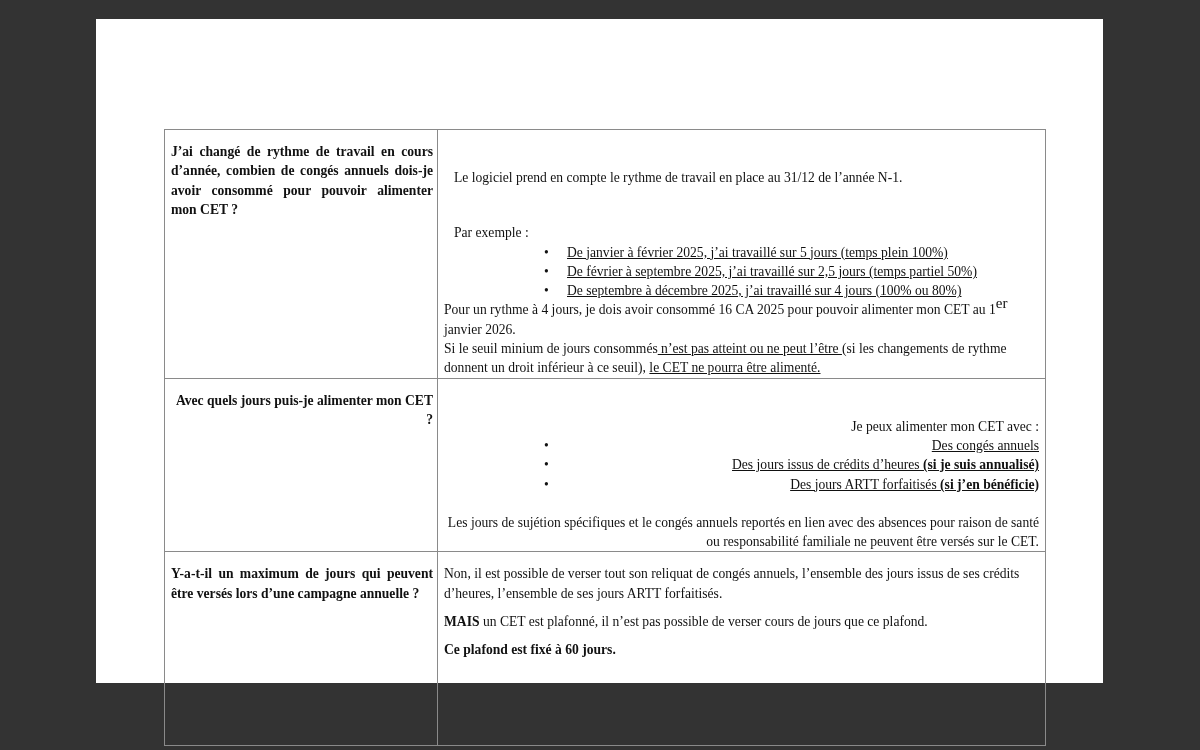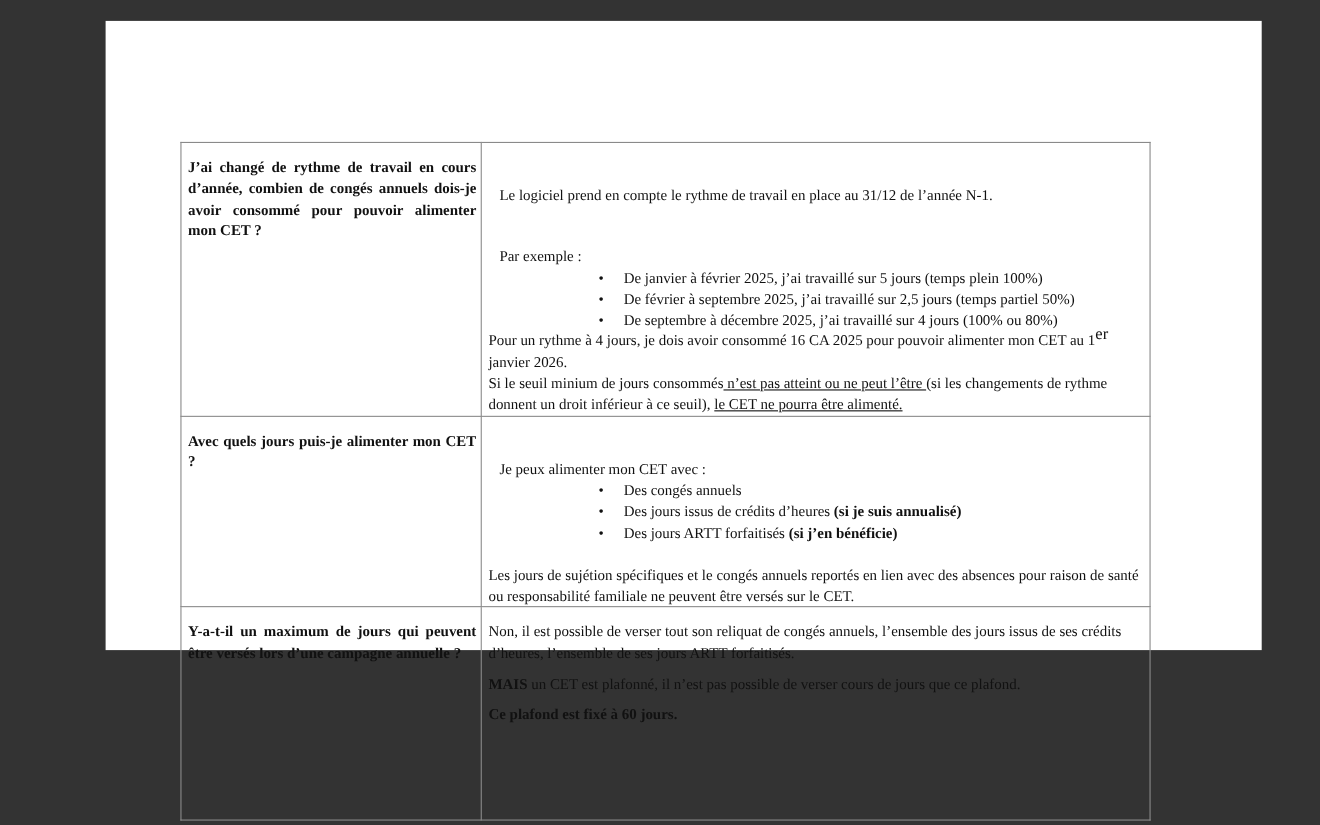--- a/index.html
+++ b/index.html
@@ -1,35 +1,35 @@
 <!DOCTYPE html>
 <html><head>
 <meta charset="utf-8">
 <style>
   html, body { margin:0; padding:0; }
   body {
     width:1200px; height:750px; background:#333333; position:relative; overflow:hidden;
     font-family: "Liberation Serif", "DejaVu Serif", serif; color:#111;
   }
   .page {
-    position:absolute; left:96px; top:19px; width:1007px; height:572px; background:#ffffff;padding-left:44px;
+    position:absolute; left:96px; top:19px; width:1007px; height:664px; background:#ffffff;
   }
   table.faq {
     position:absolute; left:68px; top:110px; width:882px; border-collapse:collapse;
     font-size:13.6px; line-height:19.3px;
   }
   table.faq td { border:1px solid #8a8a8a; vertical-align:top; }
   td.q { width:262px; padding:12px 4px 0 6px; font-weight:bold; text-align:justify; }
   td.a { padding:2px 6px 0 6px; }
   .r1 td { height:190px; }
-  .r2 td { height:152px; }
+  .r2 td { height:152px;text-align:right; }
   .r3 td { height:181px; }
   .ind { padding-left:10px;margin-top:36px; }
   ul.bul { margin:0; padding:0; list-style:none; }
-  ul.bul li { position:relative; padding-left:123px; }
+  ul.bul li { position:relative; padding-left:123px;text-decoration:underline; }
   ul.bul li::before { content:"\2022"; position:absolute; left:100px; }
   .u { text-decoration:underline; }
   b { font-weight:bold; }
   sup { font-size:15px; line-height:0; }
   .gap { height:19px; }
   .r3 td.a p { margin:0 0 9px 0;font-family:Liberation Serif, serif; }
   .r3 td.a { padding-top:12px; }
 </style>
 </head>
 <body>

